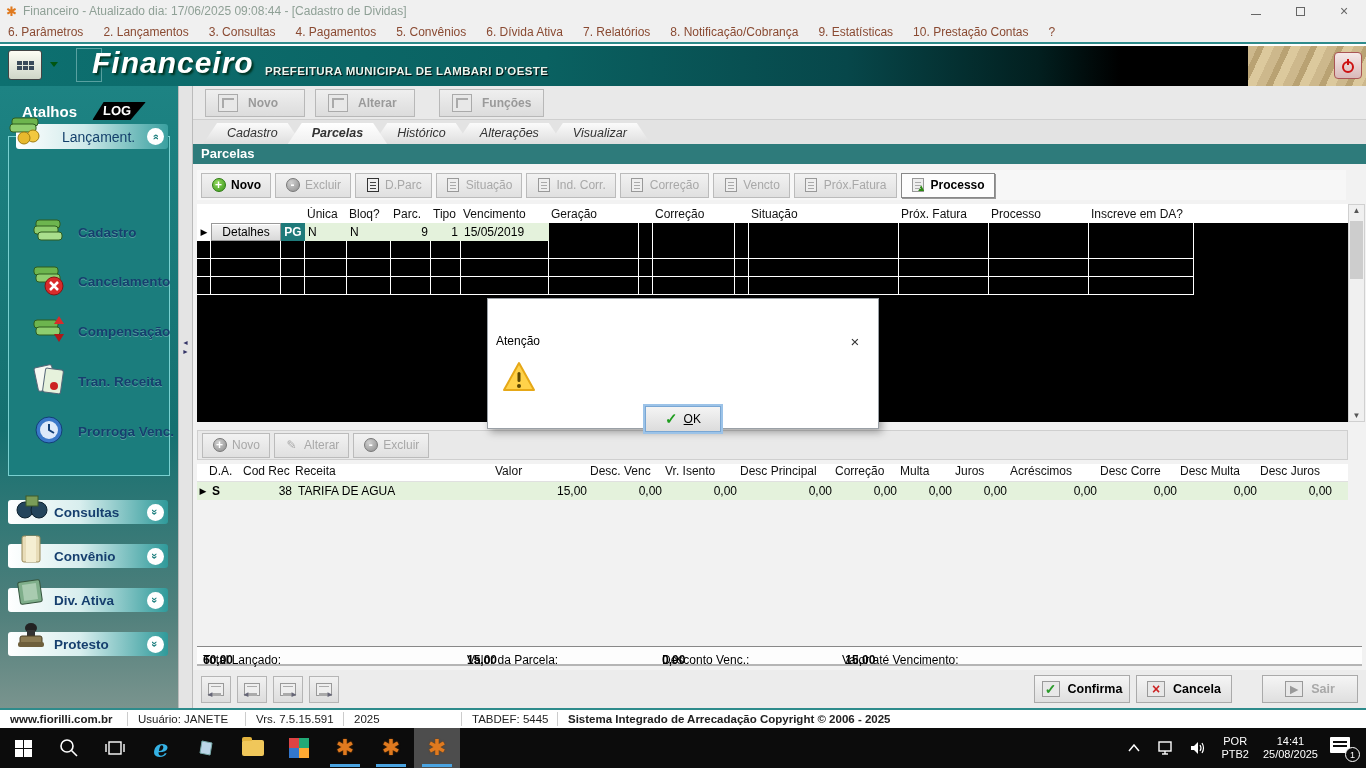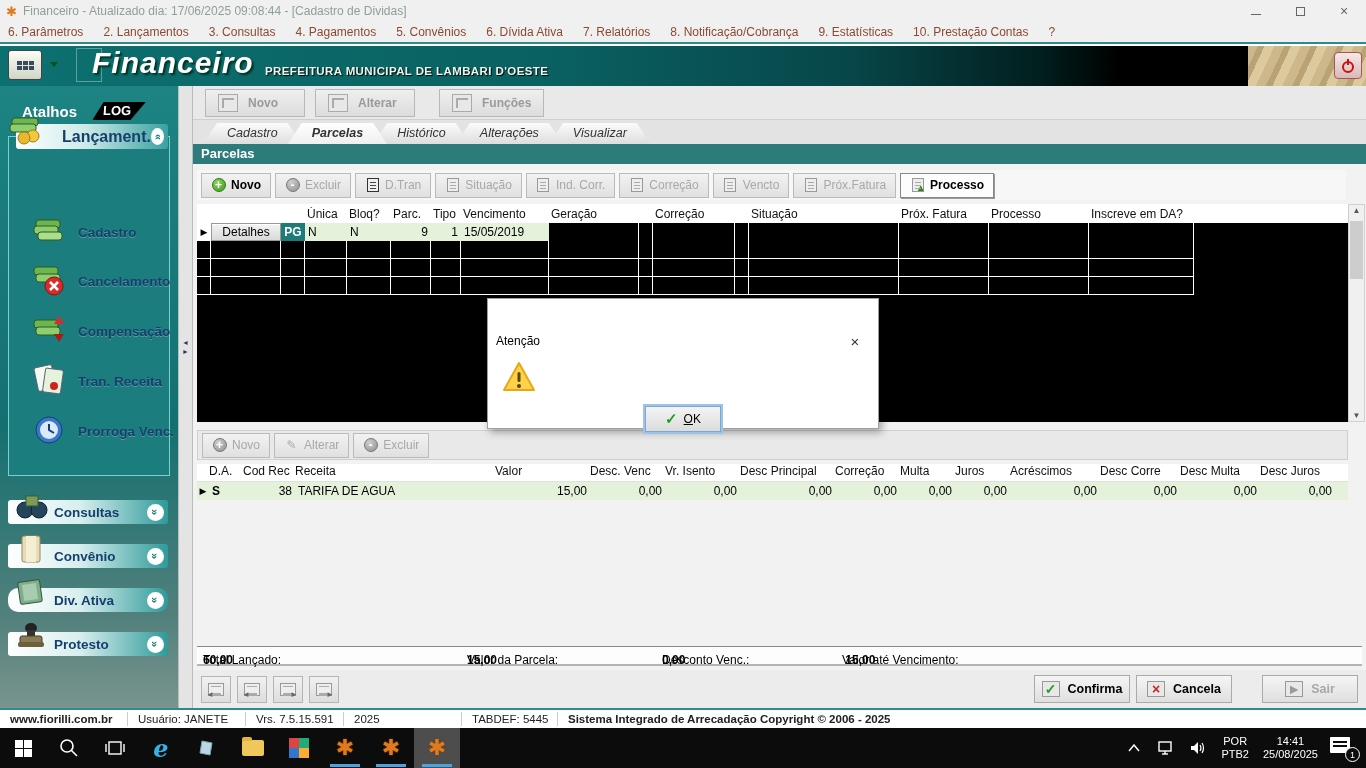--- a/index.html
+++ b/index.html
@@ -37,21 +37,21 @@
 
   
   .sidebar { position:absolute; top:86px; left:0; width:178px; bottom:60px;
     background:linear-gradient(180deg,#1d8383 0%,#147070 55%,#51807c 85%,#7a948e 100%); }
   .atalhos-row { display:flex; align-items:center; margin:16px 0 0 22px; }
   .atalhos-label { color:#fff; font-weight:bold; font-size:15px; }
   .log-tab { margin-left:16px; background:#000; color:#fff; font-weight:bold; font-size:13px; padding:1px 14px 2px 10px; clip-path:polygon(10px 0,100% 0,calc(100% - 14px) 100%,0 100%); transform:skewX(-4deg); }
   .group-box { position:absolute; left:8px; top:50px; width:162px; height:340px; border:1px solid #79d0d0; background:#1b7d7d; }
   .group-header { position:absolute; left:16px; top:38px; width:152px; height:25px; border-radius:3px;
     background:linear-gradient(90deg,#ffffff 0%,#cfeaea 45%,#3aa0a0 100%); display:flex; align-items:center; }
-  .group-header .gh-label { margin-left:46px; color:#14406b; font-weight:bold; font-size:16px; }
+  .group-header .gh-label { margin-left:46px; color:#14406b; font-weight:normal; font-size:14px; }
   .chev-circle { margin-left:auto; margin-right:4px; width:17px; height:17px; border-radius:50%; background:#fff; color:#1b7d7d; font-weight:bold; display:flex; align-items:center; justify-content:center; font-size:11px; }
   .chev-up { transform:rotate(-90deg); } .chev-down { transform:rotate(90deg); }
   .gh-icon { position:absolute; left:-10px; top:-14px; }
   .side-item { position:absolute; left:30px; display:flex; align-items:center; gap:10px; }
   .side-item .lbl { color:#163f6e; font-weight:bold; font-size:13.5px; text-shadow:0 1px 0 rgba(255,255,255,.25); }
   .section-bar { position:absolute; left:8px; width:160px; height:24px; border-radius:3px;
     background:linear-gradient(90deg,#ffffff 0%,#d8eeee 45%,#2f9a9a 100%); display:flex; align-items:center; }
   .section-bar .lbl { margin-left:46px; color:#163f6e; font-weight:bold; font-size:13.5px; }
   .section-icon { position:absolute; left:6px; top:-12px; }
 
@@ -307,21 +307,21 @@
     <div class="section-bar" style="position:absolute; top:458px;">
       <span class="section-icon"><svg width="34" height="34" viewBox="0 0 34 34">
             <rect x="8" y="4" width="18" height="26" rx="2" fill="#e8dcb8" stroke="#9a8a5a"></rect>
             <rect x="12" y="4" width="10" height="26" fill="#f5eed2"></rect>
           </svg></span>
       <span class="lbl">Convênio</span>
       <span class="chev-circle">
           <span class="chev-down">»</span>
         </span>
     </div>
-    <div class="section-bar" style="position:absolute; top:502px;border-radius:10px;">
+    <div class="section-bar" style="position:absolute; top:502px;">
       <span class="section-icon"><svg width="34" height="32" viewBox="0 0 34 32">
             <rect x="5" y="5" width="22" height="22" rx="2" fill="#7fae8a" stroke="#34543c" transform="rotate(-8 16 16)"></rect>
             <rect x="9" y="8" width="14" height="16" fill="#a9cbb0" transform="rotate(-8 16 16)"></rect>
           </svg></span>
       <span class="lbl">Div. Ativa</span>
       <span class="chev-circle">
           <span class="chev-down">»</span>
         </span>
     </div>
     <div class="section-bar" style="position:absolute; top:546px;">
@@ -382,21 +382,21 @@
       <div class="pbtn">
           <span class="pico">
             <span class="circle-ico gray">-</span>
           </span>
           <span>Excluir</span>
         </div>
       <div class="pbtn">
           <span class="pico">
             <span class="doc-ico dark"></span>
           </span>
-          <span>D.Tran</span>
+          <span>D.Parc</span>
         </div>
       <div class="pbtn">
           <span class="pico">
             <span class="doc-ico"></span>
           </span>
           <span>Situação</span>
         </div>
       <div class="pbtn">
           <span class="pico">
             <span class="doc-ico"></span>

